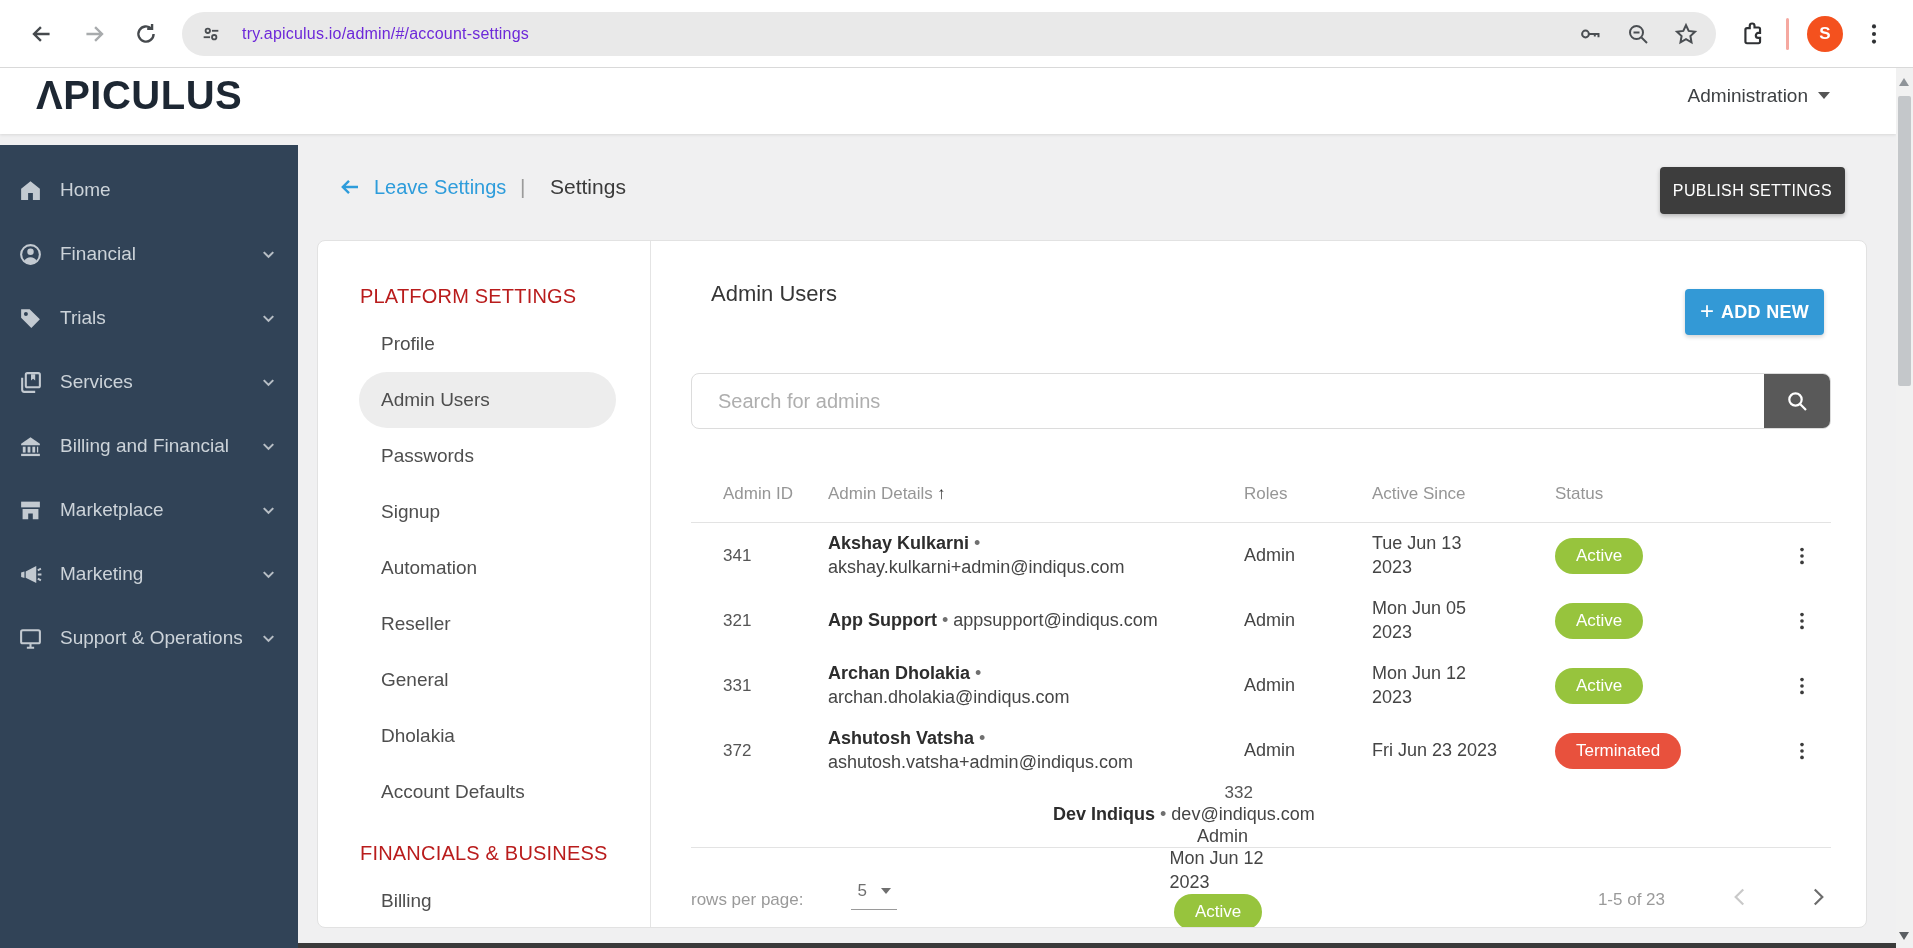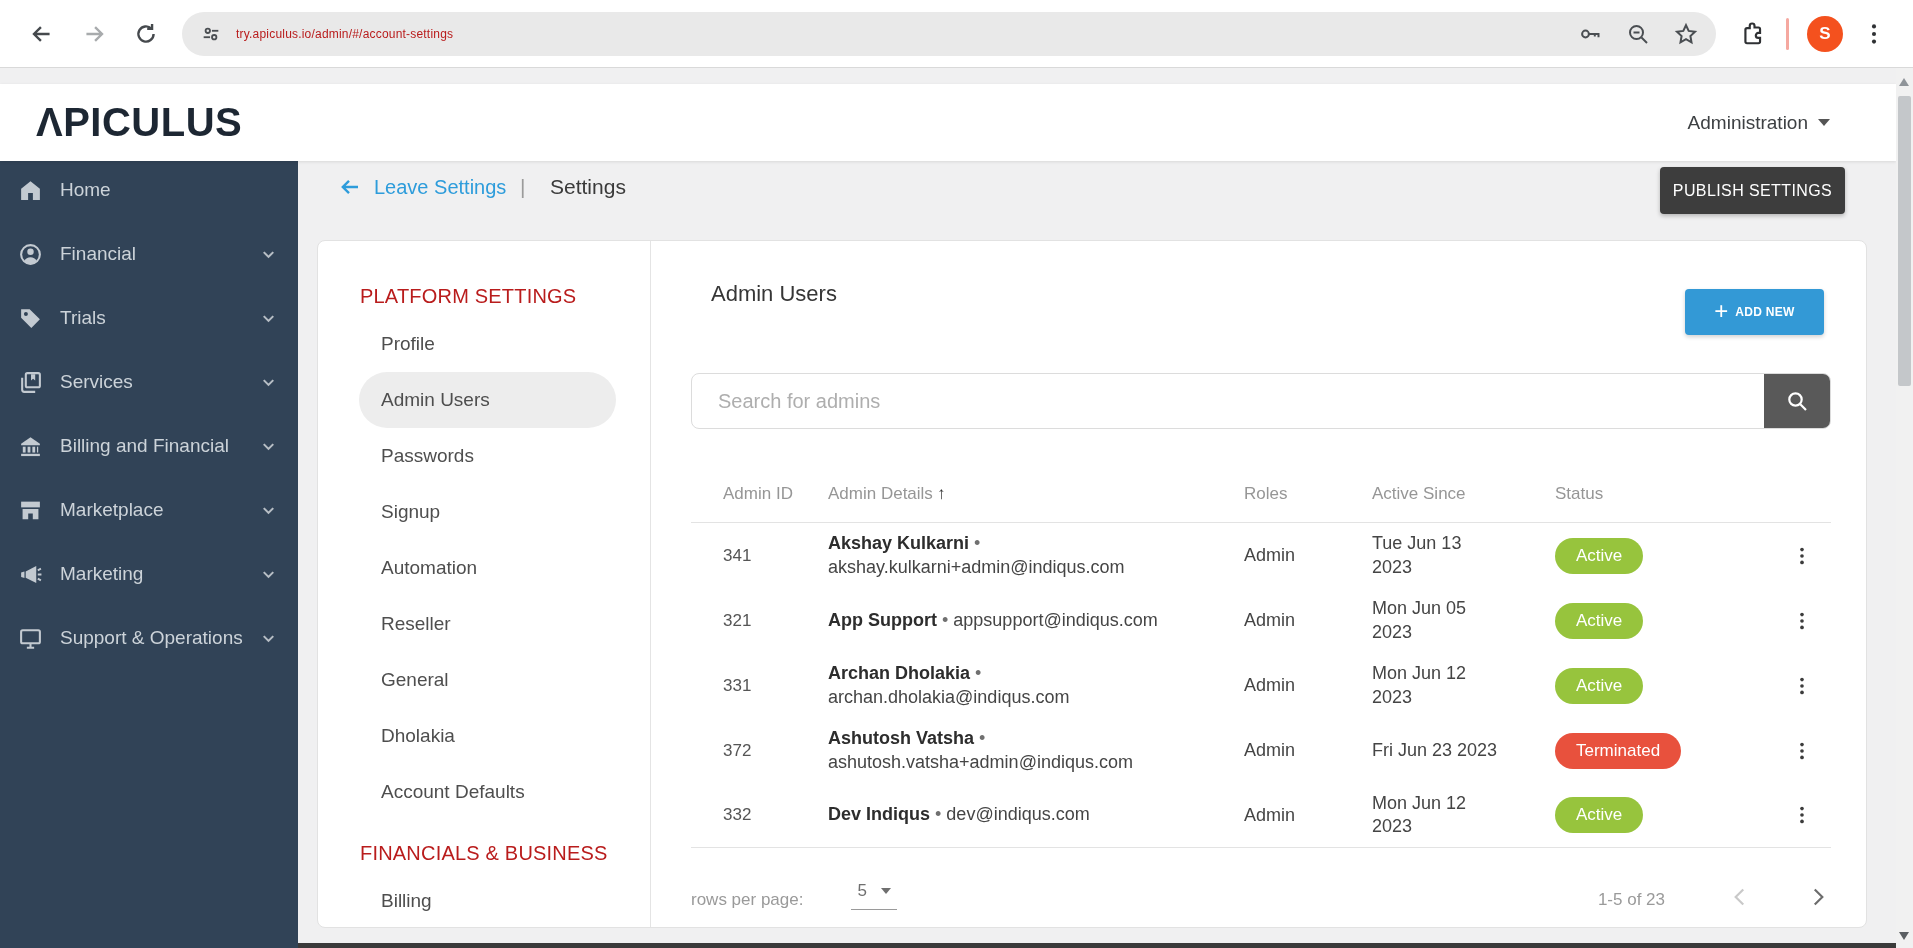--- a/index.html
+++ b/index.html
@@ -5,36 +5,36 @@
   * { margin:0; padding:0; box-sizing:border-box; }
   html,body { width:1913px; height:948px; overflow:hidden; font-family:"Liberation Sans", sans-serif; background:#fff; }
   .stage { position:relative; width:1913px; height:948px; background:#f0f0f1; }
   svg { display:block; }
 
   
   .browser-bar { position:absolute; left:0; top:0; width:1913px; height:68px; background:#fff; border-bottom:1px solid #d9d9d9; display:flex; align-items:center; padding:0 16px; z-index:30; }
   .nav-ico { width:26px; height:26px; color:#45494d; margin:0 13px; cursor:pointer; flex:none; }
   .nav-ico.dim { color:#a8abad; }
   .omnibox { flex:1; height:44px; margin:0 14px 0 10px; background:#e9e9e9; border-radius:22px; display:flex; align-items:center; padding:0 18px; }
-  .omnibox .url { font-size:12px; color:#b91c1c; margin-left:14px; letter-spacing:.2px; }
+  .omnibox .url { font-size:16px; color:#6d28d9; margin-left:20px; letter-spacing:.2px; }
   .omnibox .sp { flex:1; }
   .omni-ico { width:24px; height:24px; color:#4a4e52; margin-left:24px; cursor:pointer; flex:none; }
   .right-ico { width:26px; height:26px; color:#2f3134; margin:0 10px; cursor:pointer; flex:none; }
   .profile-divider { width:3px; height:32px; background:#f5a8a0; border-radius:2px; margin:0 10px; flex:none; }
   .avatar { width:36px; height:36px; border-radius:50%; background:#f4511e; color:#fff; font-size:17px; font-weight:bold; display:flex; align-items:center; justify-content:center; margin:0 8px; cursor:pointer; flex:none; }
 
   
   .scrollbar { position:absolute; right:0; top:68px; width:17px; height:880px; background:#f1f1f1; z-index:25; }
   .scrollbar .arr { position:absolute; left:3px; width:0; height:0; border-left:5.5px solid transparent; border-right:5.5px solid transparent; }
   .scrollbar .arr.up { top:10px; border-bottom:8px solid #8f9499; }
   .scrollbar .arr.down { bottom:8px; border-top:8px solid #5a5e62; }
   .scrollbar .thumb { position:absolute; left:2px; top:28px; width:13px; height:290px; background:#c4c7ca; border-radius:2px; }
 
   
-  .app-header { position:absolute; left:0; top:84px; width:1896px; height:77px; background:#fff; box-shadow:0 1px 3px rgba(0,0,0,.10); display:flex; align-items:center; z-index:20;text-align:center; }
+  .app-header { position:absolute; left:0; top:57px; width:1896px; height:77px; background:#fff; box-shadow:0 1px 3px rgba(0,0,0,.10); display:flex; align-items:center; z-index:20;text-align:center; }
   .logo { margin-left:36px; font-size:40px; font-weight:800; letter-spacing:.5px; color:#1d2733; }
   .hd-sp { flex:1; }
   .account-menu { display:flex; align-items:center; gap:10px; margin-right:66px; cursor:pointer; font-size:19px; color:#3d4043; }
   .caret { width:0; height:0; border-left:6px solid transparent; border-right:6px solid transparent; border-top:7px solid #555; }
 
   
   .sidebar { position:absolute; left:0; top:145px; width:298px; height:803px; background:#314357; padding-top:13px; z-index:10; }
   .side-item { height:64px; display:flex; align-items:center; padding:0 20px 0 18px; cursor:pointer; color:#ccd3d9; }
   .side-item .s-ico { width:25px; height:25px; color:#c3cad1; flex:none; }
   .side-item .s-label { font-size:19px; margin-left:17px; flex:1; white-space:nowrap; }
@@ -55,33 +55,33 @@
   .settings-nav { width:333px; border-right:1px solid #e4e4e4; padding-top:22px; flex:none; }
   .nav-sec-title { font-size:20px; color:#b91c1c; padding-left:42px; margin:24px 0 8px; letter-spacing:.2px; }
   .settings-nav .nav-sec-title:first-child { margin-top:22px; }
   .nav-item { height:56px; display:flex; align-items:center; padding-left:63px; font-size:19px; color:#4e4e4e; cursor:pointer; }
   .nav-item.active { background:#ededed; border-radius:28px; margin:0 34px 0 41px; padding-left:22px; }
 
   .main-panel { flex:1; position:relative; }
   .panel-title { position:absolute; left:60px; top:40px; font-size:22px; color:#363636; font-weight:400; }
   .add-btn { position:absolute; right:42px; top:48px; width:139px; height:46px; background:#3399d6; border:none; border-radius:4px; color:#fff; display:flex; align-items:center; justify-content:center; gap:7px; cursor:pointer; box-shadow:0 2px 4px rgba(0,0,0,.18); font-family:inherit; }
   .add-btn .plus { font-size:24px; font-weight:300; line-height:1; margin-top:-2px; }
-  .add-btn .lbl { font-size:12px; font-weight:bold; letter-spacing:.3px; }
+  .add-btn .lbl { font-size:18px; font-weight:bold; letter-spacing:.3px; }
 
   .search-wrap { position:absolute; left:40px; right:35px; top:132px; height:56px; border:1px solid #dcdcdc; border-radius:8px; background:#fff; display:flex; overflow:hidden; }
   .search-wrap input { flex:1; border:none; outline:none; padding:0 20px 0 26px; font-size:20px; color:#333; font-family:inherit; background:transparent; }
   .search-wrap input::placeholder { color:#aeaeae; }
   .search-btn { width:66px; background:#595959; border:none; display:flex; align-items:center; justify-content:center; cursor:pointer; }
   .search-btn svg { width:24px; height:24px; color:#fff; }
 
   .table { position:absolute; left:40px; right:35px; top:225px; }
   .t-head { display:flex; align-items:center; height:57px; border-bottom:1px solid #e3e3e3; }
   .t-head .th { font-size:17px; color:#969696; }
   .t-row { display:flex; align-items:center; height:65px; }
-  .t-row:last-child { border-bottom:1px solid #e3e3e3; }
+  .t-row:last-child { border-bottom:1px solid #e3e3e3;flex-direction:column; }
   .c-id { width:137px; padding-left:32px; flex:none; font-size:17px; color:#555; }
   .c-det { width:416px; flex:none; padding-right:30px; font-size:18px; color:#454545; line-height:1.3; }
   .c-det b { color:#2d2d2d; }
   .c-det .dot { color:#707070; }
   .c-role { width:128px; flex:none; font-size:18px; color:#454545; }
   .c-date { width:183px; flex:none; padding-right:55px; font-size:18px; color:#454545; line-height:1.3; }
   .c-status { width:174px; flex:none; }
   .c-menu { flex:1; display:flex; justify-content:flex-end; padding-right:18px; }
   .sort-arrow { font-size:17px; color:#333; margin-left:4px; }
   .badge { display:inline-block; padding:8px 21px; border-radius:20px; color:#fff; font-size:17px; }

